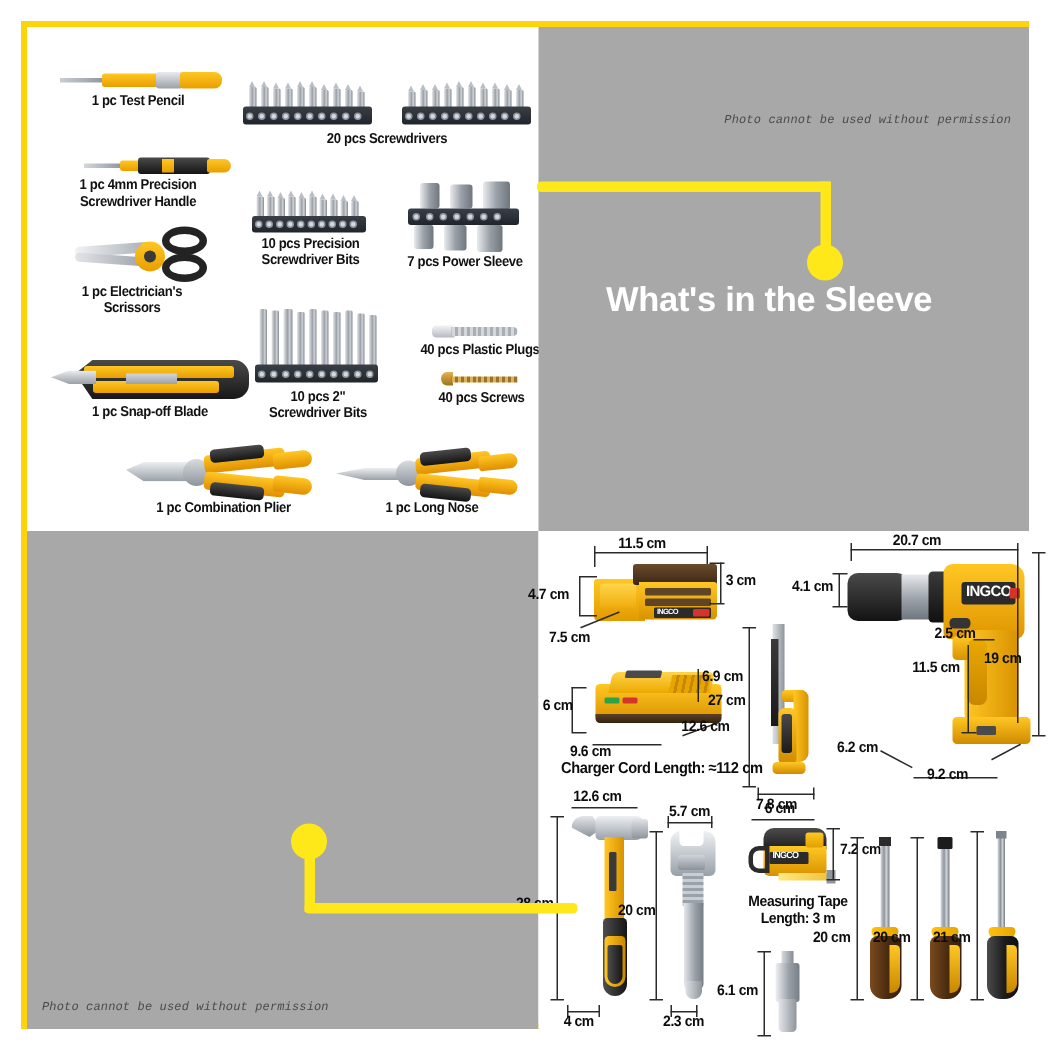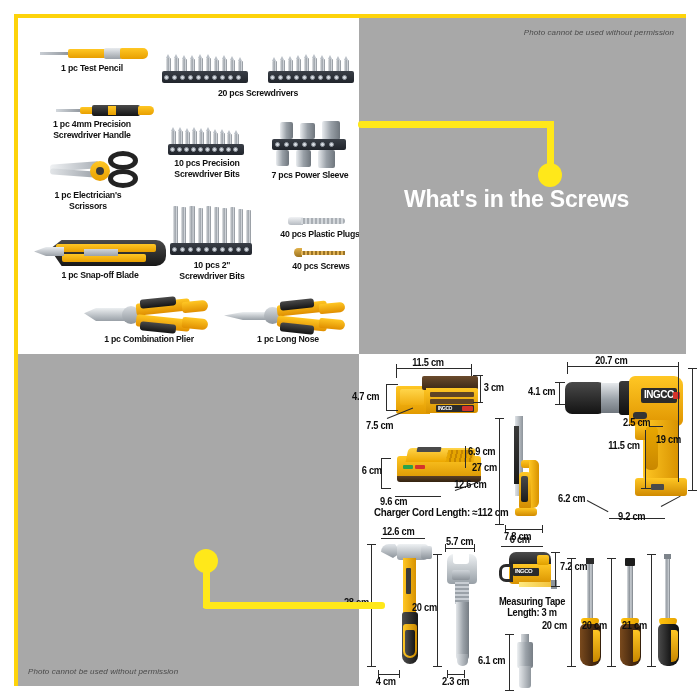--- a/index.html
+++ b/index.html
@@ -57,26 +57,27 @@
   #co1-dot { left: 520px; top: 145px; }
 
   
   #co2-dot { left: 176px; top: 531px; }
   #co2-v { left: 185px; top: 543px; width: 7px; height: 47px; }
   #co2-h { left: 185px; top: 584px; width: 182px; height: 7px; border-radius: 3px; }
 
   
   .watermark {
     position: absolute;
-    font-family: Liberation Sans, sans-serif;
+    font-family: Liberation Mono, monospace;
     font-style: italic;
     font-size: 8px;
     color: #4a4a4a;
     white-space: nowrap;
     letter-spacing: 0.1px;
+    margin-top: 48px;
   }
   #wm-top    { right: 12px; top: 10px; }
   #wm-bottom { left: 10px; bottom: 10px; }
 
   
   .label {
     position: absolute;
     font-family: "Liberation Sans Narrow", "Liberation Sans", sans-serif;
     font-size: 9.5px;
     font-weight: bold;
@@ -362,21 +363,21 @@
       <div class="art" style="left:276px; top:230px; width:52px; height:10px;">
         <div class="art" style="left:0px; top:0px; width:8px; height:9px; background:linear-gradient(180deg,#E2B24B,#9C7320); border-radius:50% 0 0 50%;"></div>
         <div class="art" style="left:7px; top:3px; width:44px; height:4px; background:repeating-linear-gradient(90deg,#E0B255 0 2px,#9A7326 2px 4px);"></div>
       </div>
       <div class="label" style="left:256px; top:243px; width:94px;">40 pcs Screws</div>
 
     </div>
 
     <div class="panel" id="panel-package-title">
       <div class="watermark" id="wm-top">Photo cannot be used without permission</div>
-      <div class="section-title" id="title-package">What's in the Screws</div>
+      <div class="section-title" id="title-package">What's in the Sleeve</div>
     </div>
 
     <div class="panel" id="panel-dim-title">
 
       <div class="watermark" id="wm-bottom">Photo cannot be used without permission</div>
     </div>
 
     <div class="panel" id="panel-dim-photo">
 
       <div class="art" style="left:37px; top:22px; width:82px; height:40px;">

